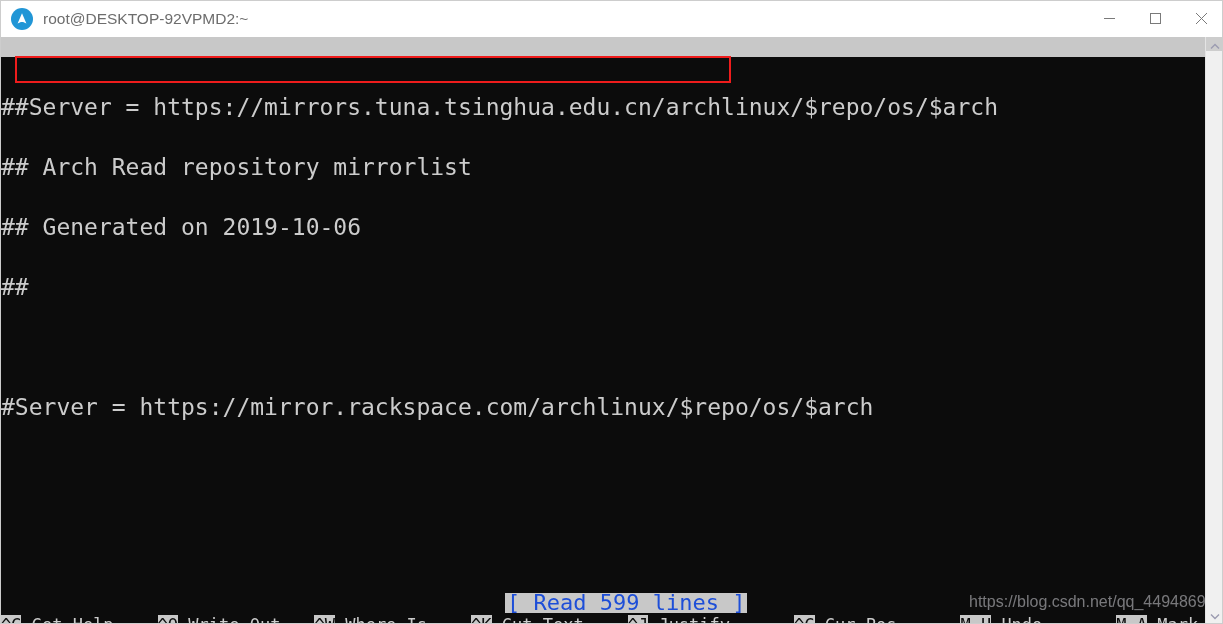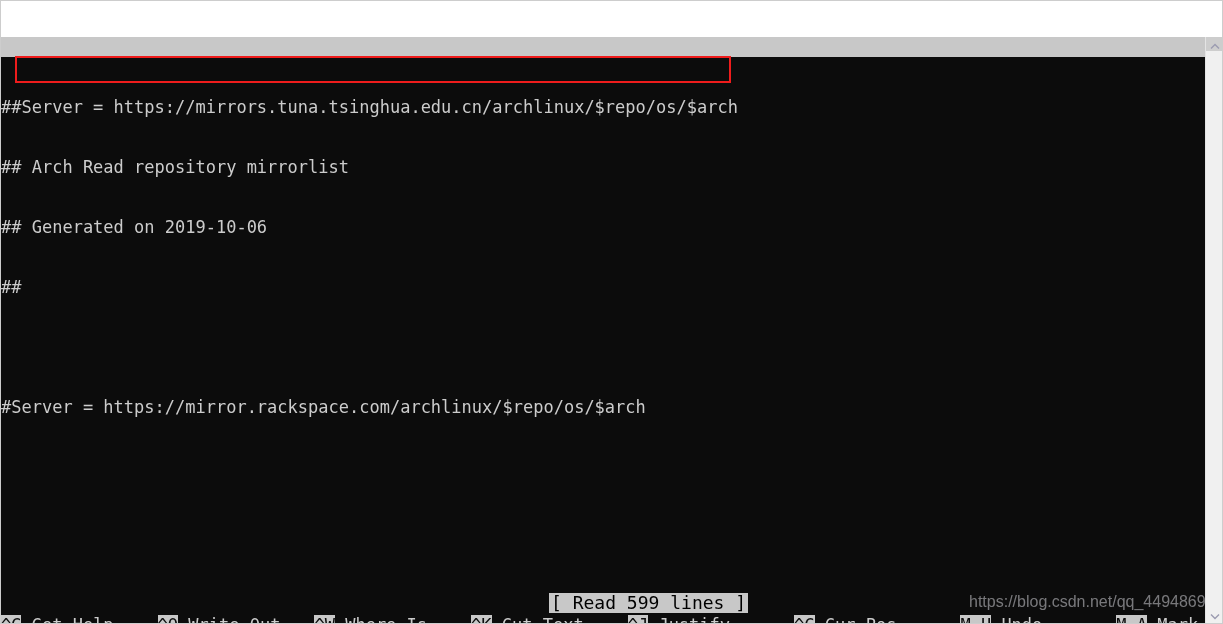--- a/index.html
+++ b/index.html
@@ -100,37 +100,36 @@
     height: 528px;
     color: #cccccc;
     font-size: 17px;
     line-height: 20px;
     white-space: pre;
     overflow: hidden;
   }
   .editor .line {
     white-space: pre;
     height: 20px;
-    font-size: 17px;
+    font-size: 23px;
     line-height: 20px;
     letter-spacing: 0px;
   }
 
   
   .status-msg {
     position: absolute;
     left: 504px;
     top: 556px;
     background: #c8c8c8;
-    color: #000000;
-    font-size: 18px;
+    color: #1d4ed8;
+    font-size: 22px;
     line-height: 20px;
     padding: 0 2px;
     white-space: pre;
-    margin-left: 44px;
   }
 
   
   .shortcuts {
     position: absolute;
     left: 0;
     top: 578px;
     width: 1204px;
     height: 40px;
     color: #cccccc;
@@ -211,20 +210,48 @@
     width: 18px;
     height: 14px;
     background: #cdcdcd;
   }
 </style>
 </head>
 <body>
 
 <div class="window">
 
+  <div class="titlebar">
+    <div class="title-left">
+      <span class="app-logo">
+        <svg width="16" height="16" viewBox="0 0 16 16" aria-hidden="true">
+          <path d="M8 2.2 L12.4 12.6 C10.9 11.6 9.4 11.0 8 11.0 C6.6 11.0 5.1 11.6 3.6 12.6 Z" fill="#ffffff"></path>
+        </svg>
+      </span>
+      <span class="title-text">root@DESKTOP-92VPMD2:~</span>
+    </div>
+    <div class="win-buttons">
+      <div class="win-btn">
+        <svg width="11" height="11" viewBox="0 0 11 11" aria-hidden="true">
+          <line x1="0" y1="5.5" x2="11" y2="5.5" stroke="#7a7a7a" stroke-width="1"></line>
+        </svg>
+      </div>
+      <div class="win-btn">
+        <svg width="11" height="11" viewBox="0 0 11 11" aria-hidden="true">
+          <rect x="0.5" y="0.5" width="10" height="10" fill="none" stroke="#7a7a7a" stroke-width="1"></rect>
+        </svg>
+      </div>
+      <div class="win-btn close">
+        <svg width="11" height="11" viewBox="0 0 11 11" aria-hidden="true">
+          <line x1="0" y1="0" x2="11" y2="11" stroke="#7a7a7a" stroke-width="1"></line>
+          <line x1="11" y1="0" x2="0" y2="11" stroke="#7a7a7a" stroke-width="1"></line>
+        </svg>
+      </div>
+    </div>
+  </div>
 
   <div class="terminal">
 
     <div class="nano-header">
       
     </div>
 
     <div class="editor">
       <div class="line">##Server = https://mirrors.tuna.tsinghua.edu.cn/archlinux/$repo/os/$arch</div>
       <div class="line">## Arch Read repository mirrorlist</div>

